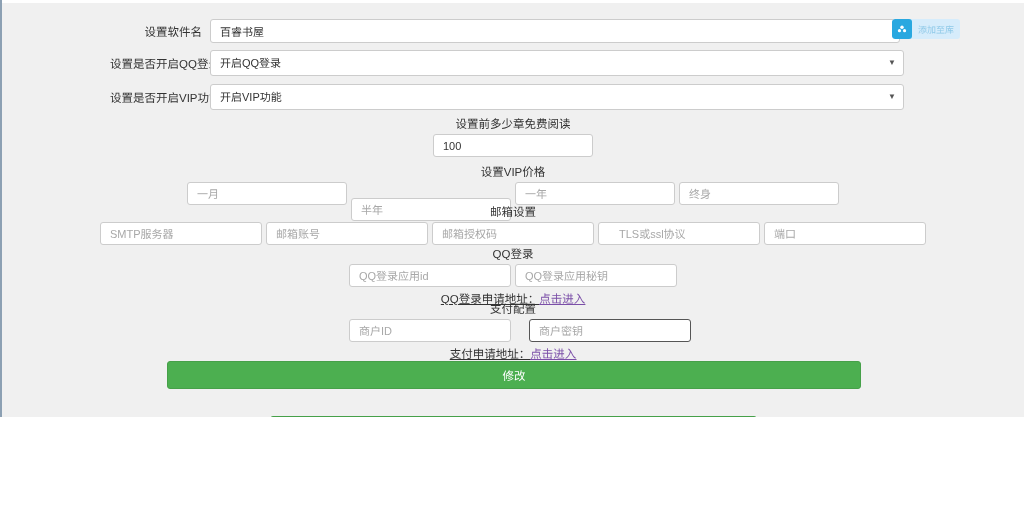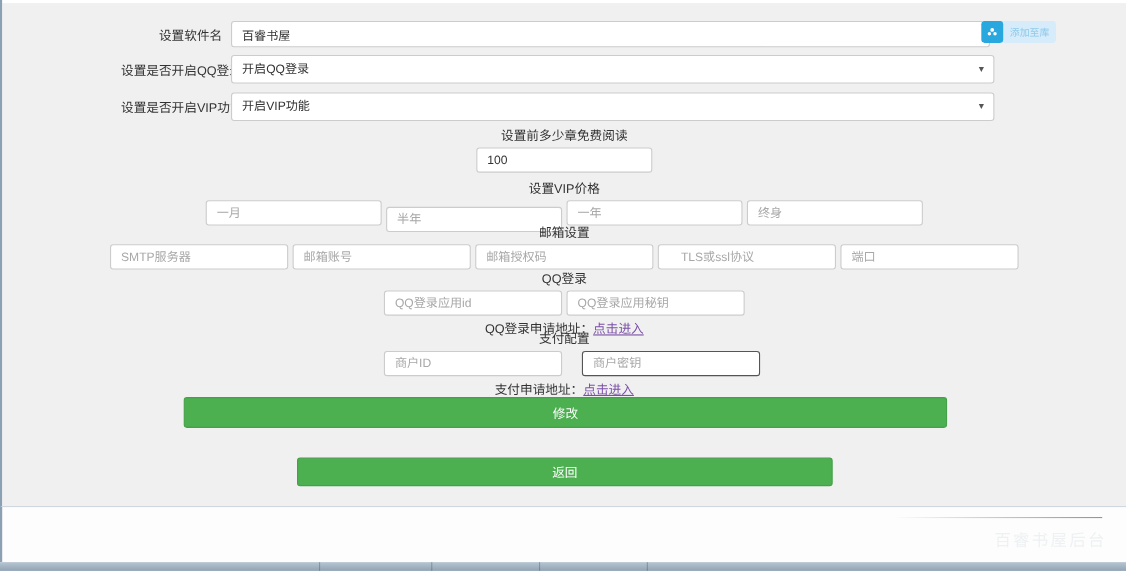--- a/index.html
+++ b/index.html
@@ -13,21 +13,21 @@
     overflow: hidden;
     background: #ffffff;
     font-family: "Liberation Sans", "DejaVu Sans", sans-serif;
     font-size: 12px;
     color: #333333;
   }
 
   #screen {
     position: relative;
     width: 1024px;
-    height: 519px;
+    height: 417px;
     background: #ffffff;
     overflow: hidden;
   }
 
   
   .page-viewport {
     position: absolute;
     left: 0;
     top: 0;
     width: 1024px;
@@ -134,20 +134,21 @@
     display: flex;
     justify-content: center;
     align-items: flex-start;
   }
   .note {
     font-size: 11.5px;
     color: #333;
     text-align: center;
     margin-top: 3px;
     white-space: nowrap;
+    text-decoration: underline;
   }
   .note a {
     color: #7b4fa8;
     text-decoration: underline;
   }
 
   
   .btn {
     box-sizing: border-box;
     display: block;
@@ -278,21 +279,21 @@
         <div class="section-title">设置前多少章免费阅读</div>
         <div class="field-row">
           <input class="fc" type="text" style="width: 160px; height: 23px;" value="100">
         </div>
       </div>
 
       <div class="section" style="left:0px; top:162px; width:1022px;">
         <div class="section-title">设置VIP价格</div>
         <div class="field-row">
           <input class="fc" type="text" style="width: 160px; height: 23px; margin: 0px 2px;" placeholder="一月">
-          <input class="fc" type="text" style="width: 160px; height: 23px; margin: 6px 2px;" placeholder="半年">
+          <input class="fc" type="text" style="width: 160px; height: 23px; margin: 16px 2px;" placeholder="半年">
           <input class="fc" type="text" style="width: 160px; height: 23px; margin: 0px 2px;" placeholder="一年">
           <input class="fc" type="text" style="width: 160px; height: 23px; margin: 0px 2px;" placeholder="终身">
         </div>
       </div>
 
       <div class="section" style="left:0px; top:202px; width:1022px;border-radius:16px;">
         <div class="section-title">邮箱设置</div>
         <div class="field-row">
           <input class="fc" type="text" style="width: 162px; height: 23px; margin: 0px 2px;" placeholder="SMTP服务器">
           <input class="fc" type="text" style="width: 162px; height: 23px; margin: 0px 2px;" placeholder="邮箱账号">

